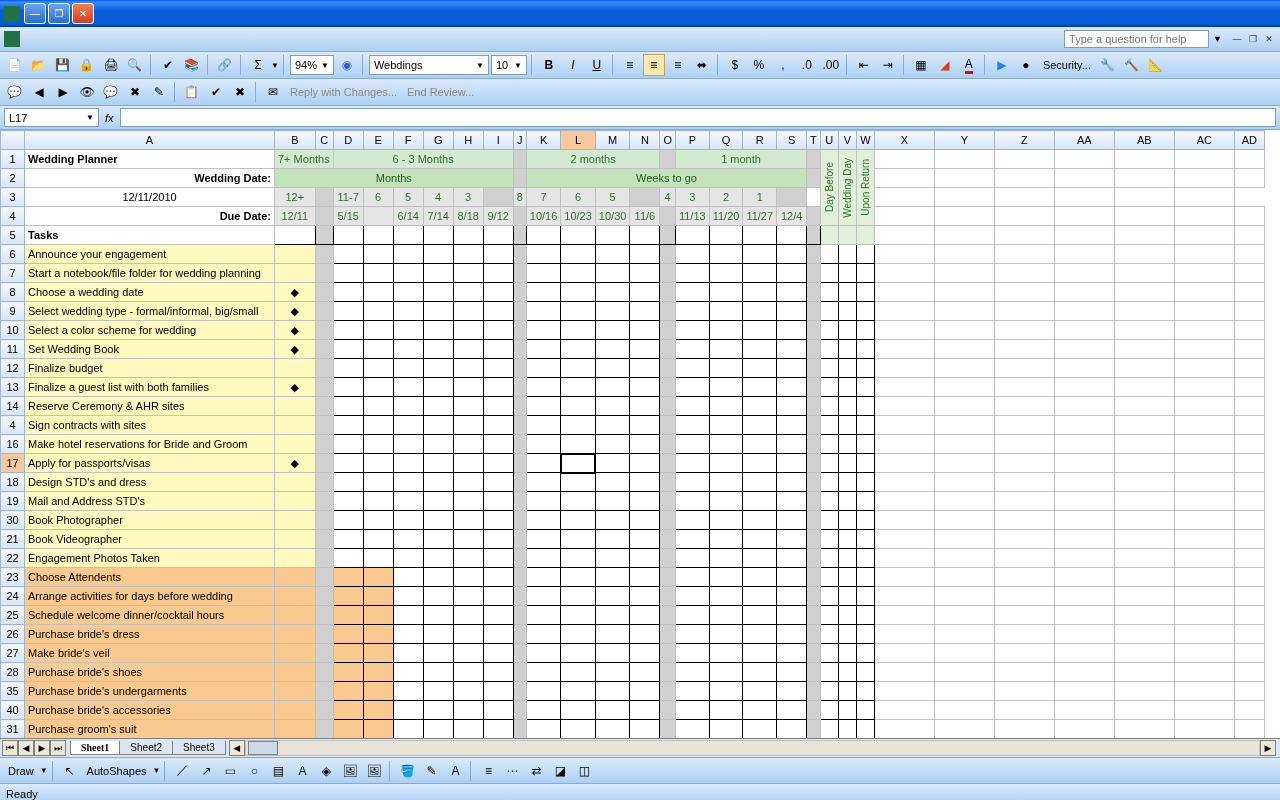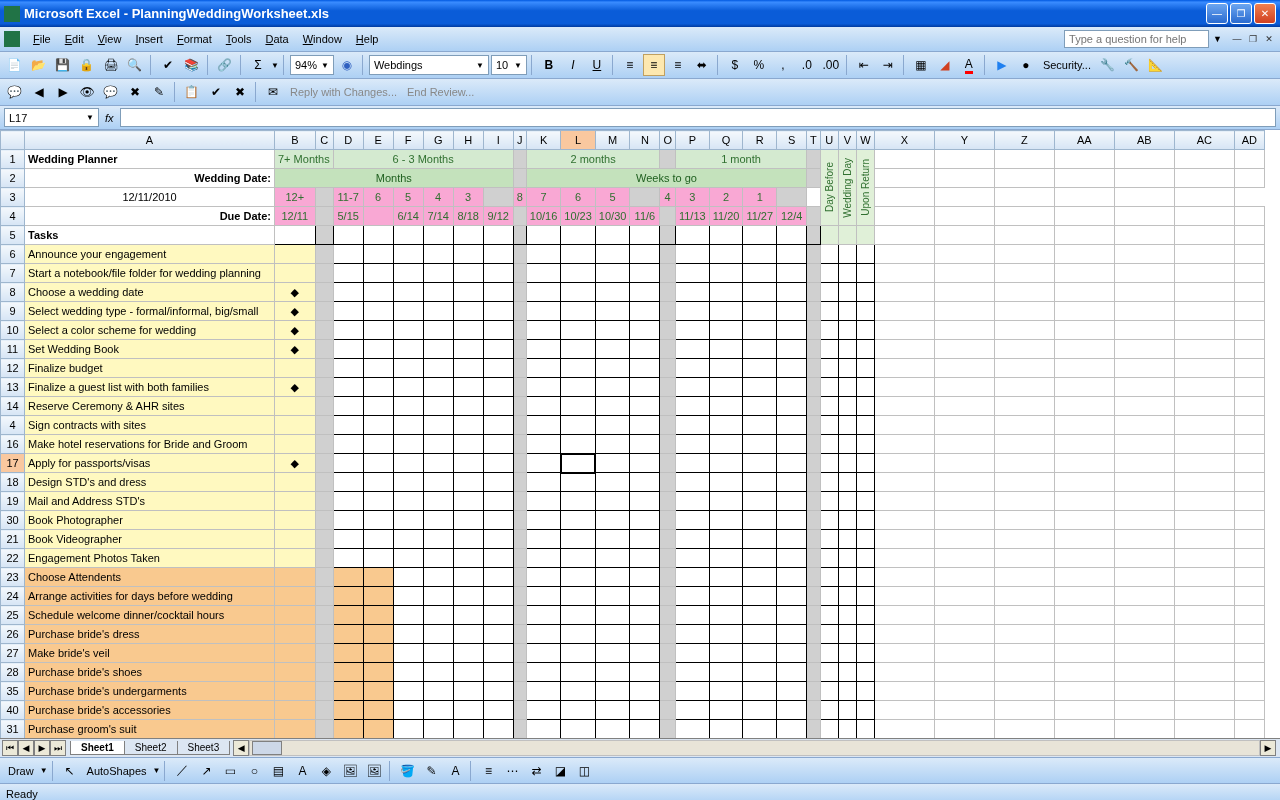--- a/index.html
+++ b/index.html
@@ -32,71 +32,59 @@
 table.sheet th { background: linear-gradient(#f4f8fc,#d6e5f5); font-weight:normal; text-align:center; border-color:#9eb6ce;}
 th.rowhdr { width:24px; text-align:center;}
 th.selhdr { background:#f9c89f !important; }
 .corner { background: linear-gradient(#f4f8fc,#d6e5f5); border:1px solid #9eb6ce; width:24px;}
 .col-A { width:250px;}
 .col-nar { width:30px;}
 .col-gap { width:12px; }
 .col-far { width:60px;}
 .green-hdr { background:#d4ead0; color:#307030; text-align:center; font-size:11px;}
 .green-hdr2 { background:#c4e2bc; color:#206020; text-align:center; font-size:10px;}
-.green-row { background:#f9a8d4; color:#307030; text-align:center; font-size:10px;}
+.green-row { background:#e5e5e5; color:#307030; text-align:center; font-size:10px;}
 .gap-col { background:#d0d0d0;}
 .yellow { background:#fff9c0;}
 .orange { background:#f9c98f;}
 .task-hdr { font-weight:bold; font-size:12px;}
 .date-lbl { font-weight:bold; text-align:right; font-size:12px;}
 .date-val { text-align:center; font-size:12px;}
 .title-cell { font-weight:bold; font-size:15px;}
 .diamond { text-align:center; font-size:10px;}
 .vert { writing-mode: vertical-rl; transform: rotate(180deg); text-align:center; font-size:10px; color:#307030; padding:2px 0 !important;}
 .vert-cell { background:#e0f0d8;}
 .tabs-row { height:19px; background:#dce6f2; display:flex; align-items:center; border-top:1px solid #808080;}
 .tabnav { display:flex; gap:0; padding:0 2px;}
 .tabnav .nb { width:16px; height:16px; border:1px solid #808080; background:#ece9d8; display:flex; align-items:center; justify-content:center; font-size:9px;}
 .sheet-tabs { display:flex; margin-left:2px;}
 .sheet-tab { padding:1px 10px; background:#fff; border:1px solid #808080; border-top:none; font-size:10px; margin-right:-1px;}
-.sheet-tab.active { background:#fff; font-weight:bold;}
+.sheet-tab.active { background:#fff; font-weight:bold;font-family:Liberation Serif, serif;}
 .sheet-tab.inactive { background:#dce6f2;}
 .hscroll { flex:1; margin:0 4px; height:16px; display:flex;}
 .hscroll .track { flex:1; background:#e8e4d8; border:1px solid #c0c0c0;}
 .hscroll .sbtn { width:16px; height:16px; background:#ece9d8; border:1px solid #808080; display:flex; align-items:center; justify-content:center; font-size:9px;}
 .draw-row { background: linear-gradient(#dbeaf9,#add0f4); height:26px; display:flex; align-items:center; padding:0 4px; border-top:1px solid #8aa8cf; gap:2px;}
 .status-row { background: linear-gradient(#dbeaf9,#add0f4); height:21px; display:flex; align-items:center; padding:0 6px; font-size:11px; border-top:1px solid #8aa8cf;}
 .selcell { outline:2px solid #000; outline-offset:-1px;}
 </style>
 </head>
 <body>
 
 <div class="titlebar">
   <div class="icon"></div>
-  <div class="title">Microsoft Excel - PlanningWeddingWorksheet.xls</div>
   <div class="win-btns">
     <div class="win-btn">—</div>
     <div class="win-btn">❐</div>
     <div class="win-btn close">✕</div>
   </div>
 </div>
 
 <div class="menubar">
   <div class="xl"></div>
-  <div id="menus" style="display: flex;">
-      <span class="mitem"><u>F</u>ile</span>
-      <span class="mitem"><u>E</u>dit</span>
-      <span class="mitem"><u>V</u>iew</span>
-      <span class="mitem"><u>I</u>nsert</span>
-      <span class="mitem"><u>F</u>ormat</span>
-      <span class="mitem"><u>T</u>ools</span>
-      <span class="mitem"><u>D</u>ata</span>
-      <span class="mitem"><u>W</u>indow</span>
-      <span class="mitem"><u>H</u>elp</span>
-    </div>
   <div class="helpbox">
     <input placeholder="Type a question for help" style="">
   </div>
   <span style="margin:0 4px; font-size:9px;">▼</span>
   <div class="doc-btns">
     <div class="doc-btn">—</div>
     <div class="doc-btn">❐</div>
     <div class="doc-btn">✕</div>
   </div>
 </div>

